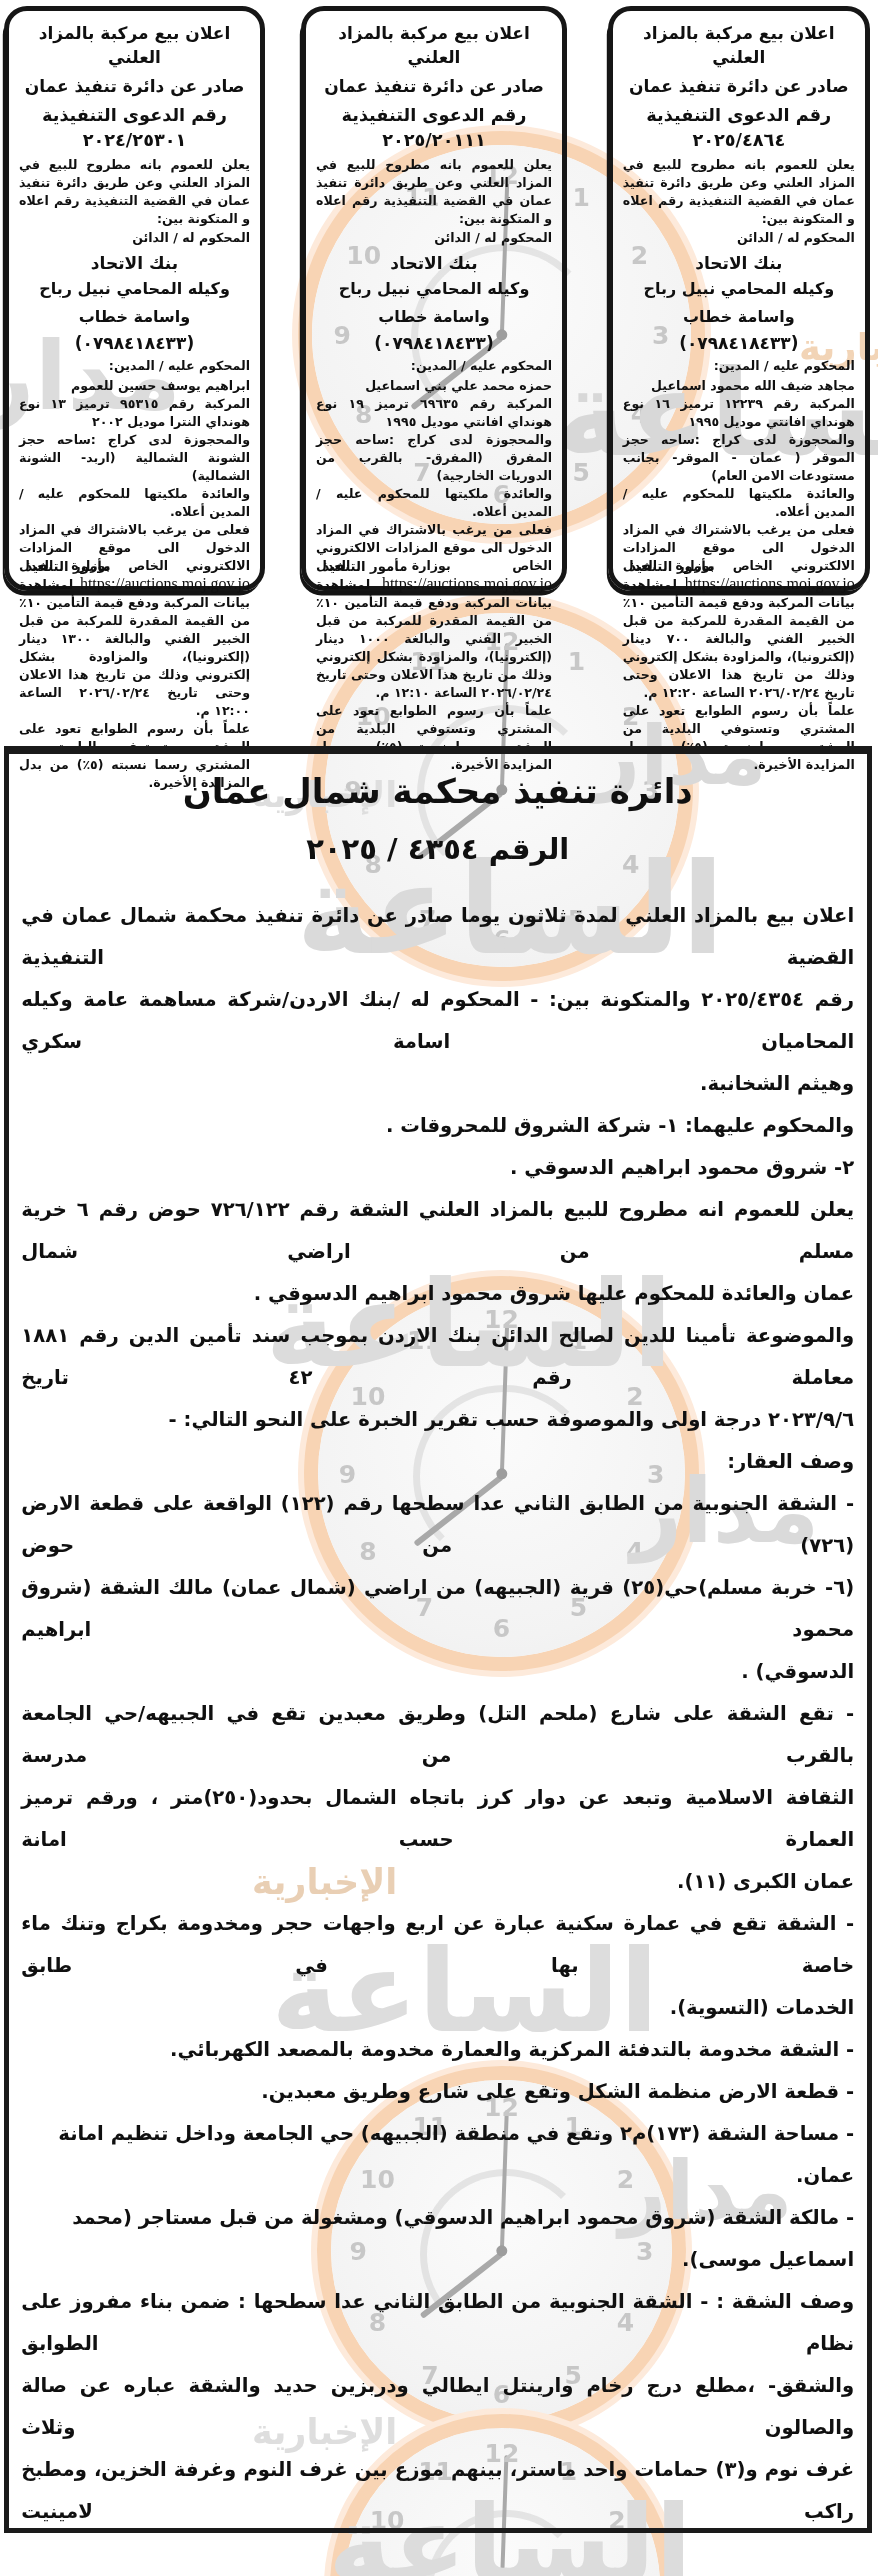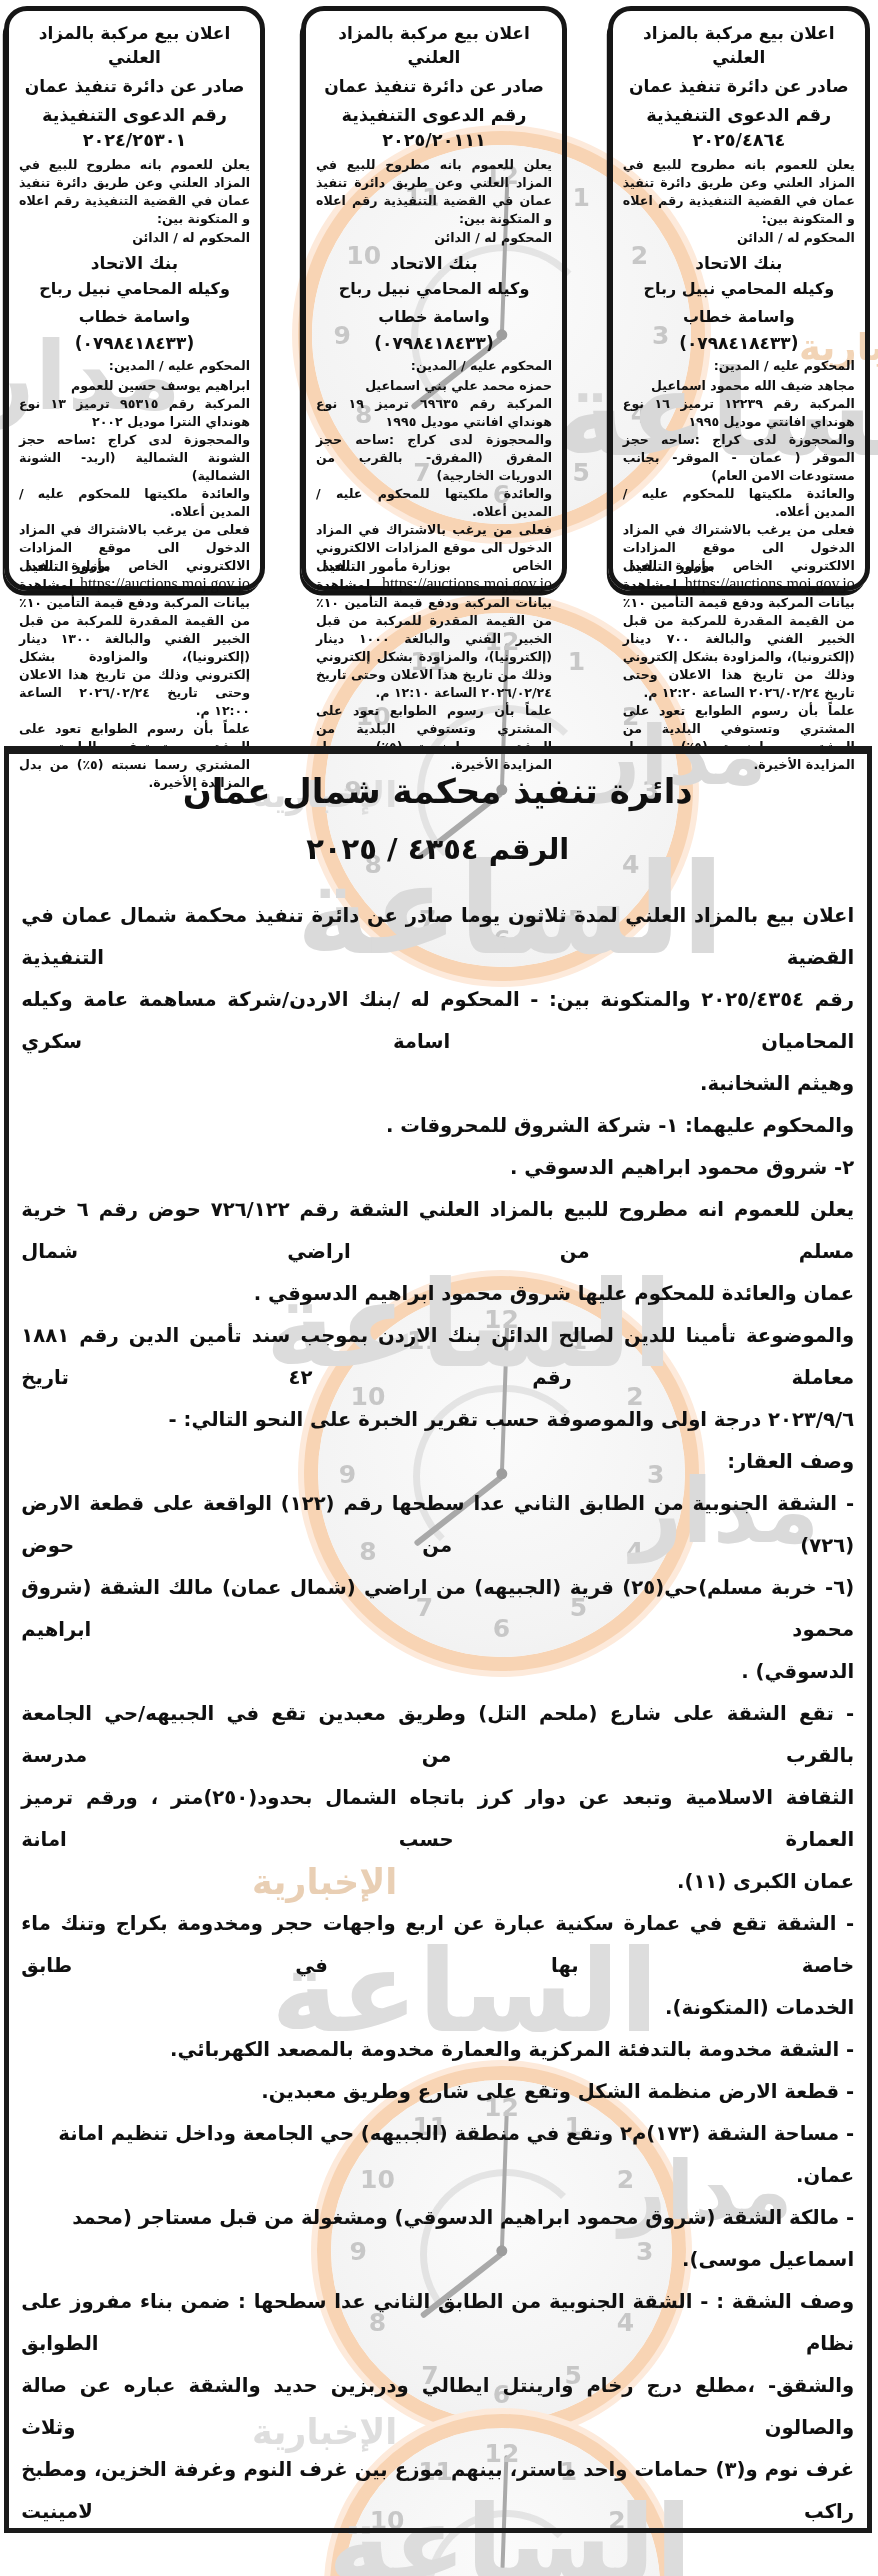--- a/index.html
+++ b/index.html
@@ -236,21 +236,21 @@
       <div class="dl f">والموضوعة تأمينا للدين لصالح الدائن بنك الاردن بموجب سند تأمين الدين رقم ١٨٨١ معاملة رقم ٤٢ تاريخ</div>
       <div class="dl">٢٠٢٣/٩/٦ درجة اولى والموصوفة حسب تقرير الخبرة على النحو التالي: -</div>
       <div class="dl">وصف العقار:</div>
       <div class="dl f">- الشقة الجنوبية من الطابق الثاني عدا سطحها رقم (١٢٢) الواقعة على قطعة الارض (٧٢٦) من حوض</div>
       <div class="dl f">(٦- خربة مسلم)حي(٢٥) قرية (الجبيهه) من اراضي (شمال عمان) مالك الشقة (شروق محمود ابراهيم</div>
       <div class="dl">الدسوقي) .</div>
       <div class="dl f">- تقع الشقة على شارع (ملحم التل) وطريق معبدين تقع في الجبيهه/حي الجامعة بالقرب من مدرسة</div>
       <div class="dl f">الثقافة الاسلامية وتبعد عن دوار كرز باتجاه الشمال بحدود(٢٥٠)متر ، ورقم ترميز العمارة حسب امانة</div>
       <div class="dl">عمان الكبرى (١١).</div>
       <div class="dl f">- الشقة تقع في عمارة سكنية عبارة عن اربع واجهات حجر ومخدومة بكراج وتنك ماء خاصة بها في طابق</div>
-      <div class="dl">الخدمات (المتكونة).</div>
+      <div class="dl">الخدمات (التسوية).</div>
       <div class="dl">- الشقة مخدومة بالتدفئة المركزية والعمارة مخدومة بالمصعد الكهربائي.</div>
       <div class="dl">- قطعة الارض منظمة الشكل وتقع على شارع وطريق معبدين.</div>
       <div class="dl">- مساحة الشقة (١٧٣)م٢ وتقع في منطقة (الجبيهه) حي الجامعة وداخل تنظيم امانة عمان.</div>
       <div class="dl">- مالكة الشقة (شروق محمود ابراهيم الدسوقي) ومشغولة من قبل مستاجر (محمد اسماعيل موسى).</div>
       <div class="dl f">وصف الشقة : - الشقة الجنوبية من الطابق الثاني عدا سطحها : ضمن بناء مفروز على نظام الطوابق</div>
       <div class="dl f">والشقق- ،مطلع درج رخام وارينتل ايطالي ودربزين حديد والشقة عباره عن صالة والصالون وثلاث</div>
       <div class="dl f">غرف نوم و(٣) حمامات واحد ماستر، بينهم موزع بين غرف النوم وغرفة الخزين، ومطبخ راكب لامينيت</div>
 
     </div>
 

